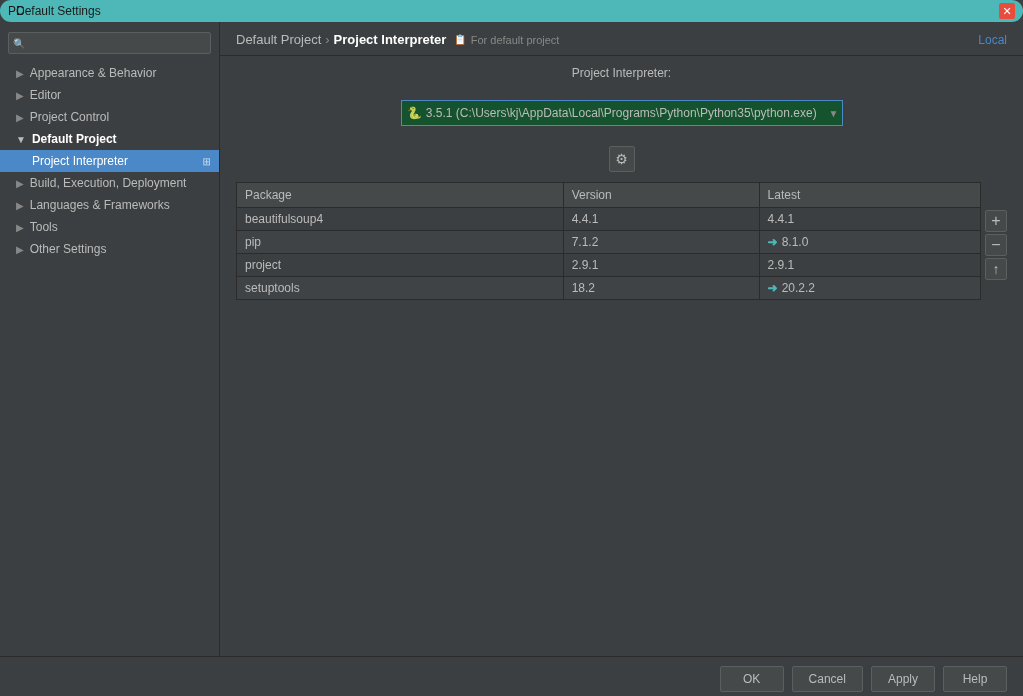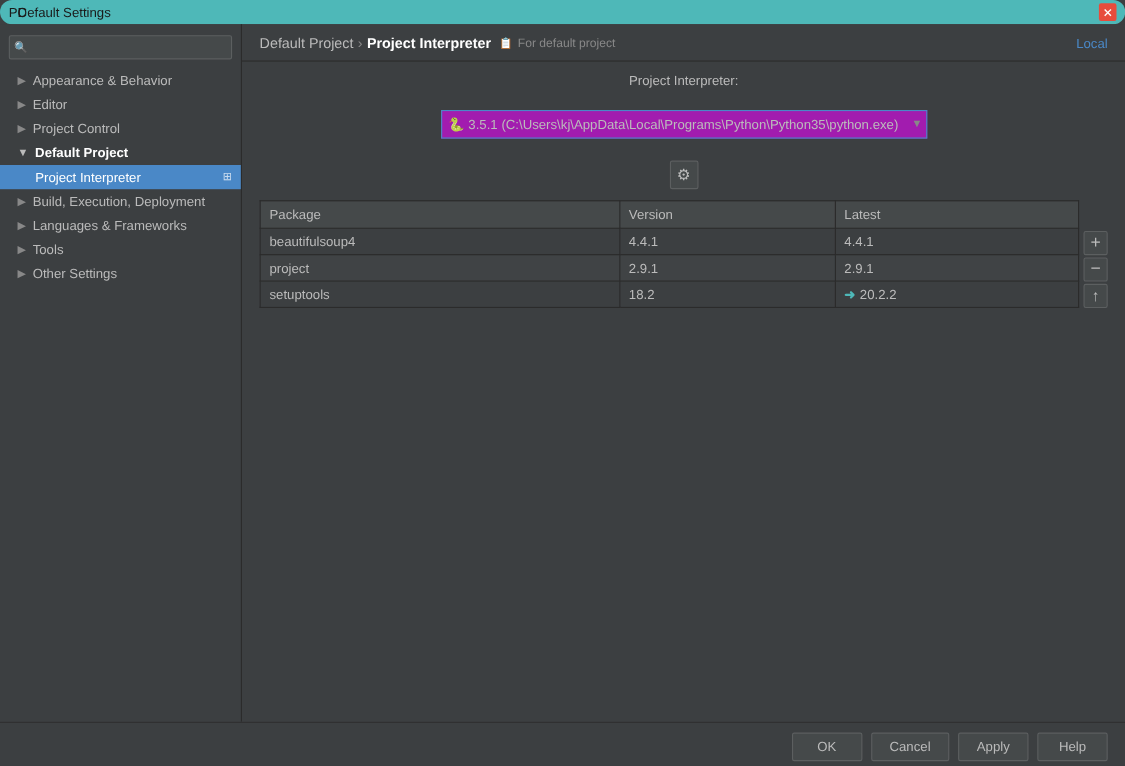--- a/index.html
+++ b/index.html
@@ -170,21 +170,21 @@
       white-space: nowrap;
     }
     .interpreter-select-wrap {
       flex: 1;
       display: flex;
       align-items: center;
       position: relative;
     }
     .interpreter-select {
       flex: 1;
-      background: #a21caf;
+      background: #14532d;
       border: 1px solid #4a88c7;
       color: #bbbbbb;
       padding: 3px 24px 3px 6px;
       font-size: 12px;
       appearance: none;
       cursor: pointer;
       outline: none;
       height: 26px;
     }
     .interpreter-select-arrow {
@@ -387,20 +387,25 @@
             <th>Package</th>
             <th>Version</th>
             <th>Latest</th>
           </tr>
         </thead>
         <tbody id="package-tbody">
         <tr>
               <td>beautifulsoup4</td>
               <td>4.4.1</td>
               <td>4.4.1</td>
+            </tr>
+            <tr>
+              <td>pip</td>
+              <td>7.1.2</td>
+              <td><span class="upgrade-arrow">➜</span>8.1.0</td>
             </tr>
             <tr>
               <td>project</td>
               <td>2.9.1</td>
               <td>2.9.1</td>
             </tr>
             <tr>
               <td>setuptools</td>
               <td>18.2</td>
               <td><span class="upgrade-arrow">➜</span>20.2.2</td>

